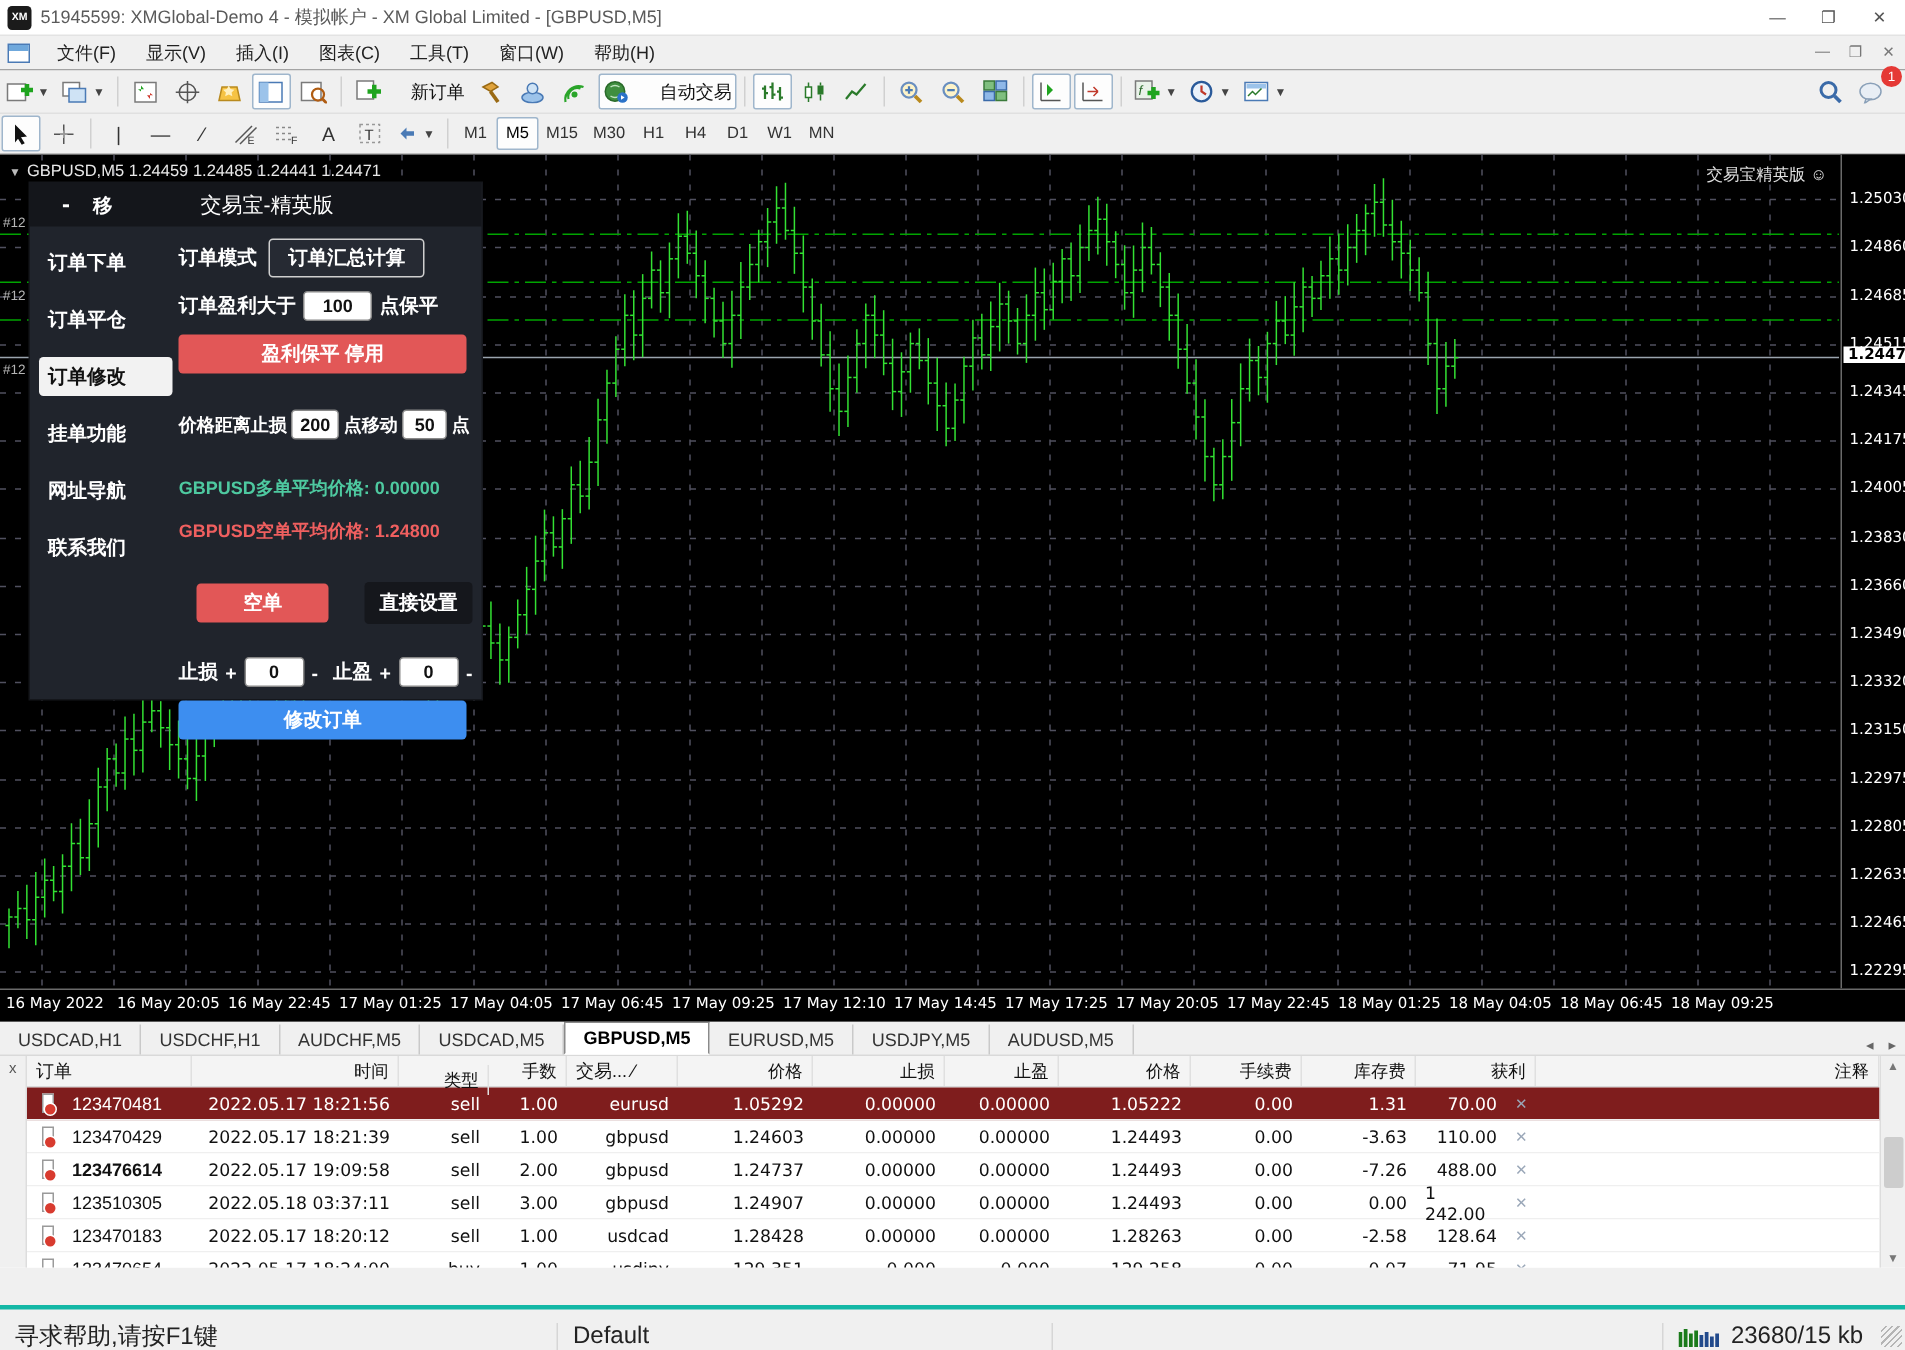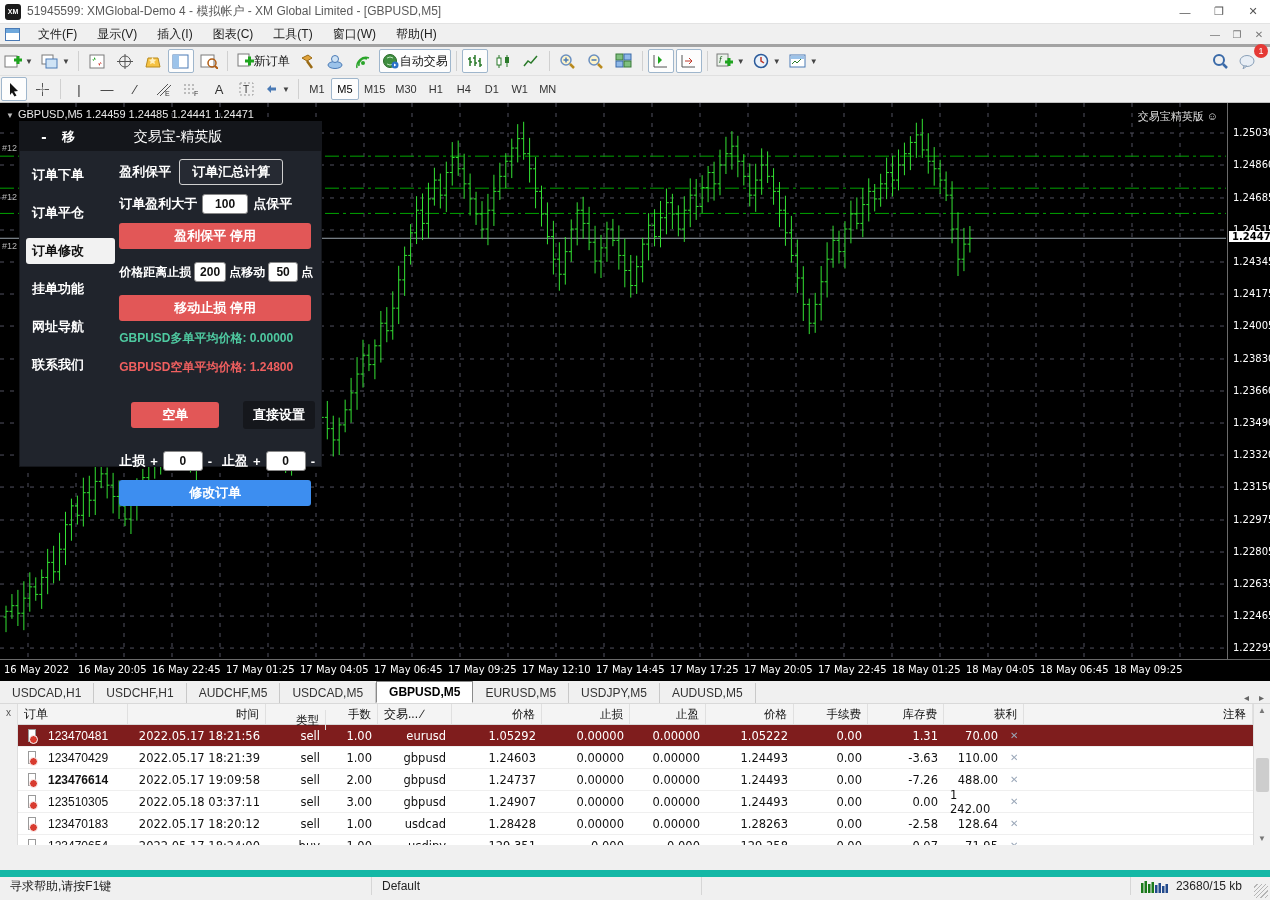--- a/index.html
+++ b/index.html
@@ -12,38 +12,38 @@
     display:flex; align-items:center; border-bottom:1px solid #e3e3e3; }
   .xm-logo { width:16px; height:16px; margin:0 6px 0 5px; background:#1b1b1b; border-radius:3px;
     color:#fff; font-size:7px; font-weight:bold; display:flex; align-items:center; justify-content:center; }
   .title-text { font-size:12px; color:#5a5a5a; }
   .win-controls { margin-left:auto; display:flex; }
   .win-btn { width:34px; height:22px; display:flex; align-items:center; justify-content:center;
     color:#555; font-size:11px; }
 
   
   .menubar { position:absolute; left:0; top:24px; width:1270px; height:23px; background:#f0f0f0;
-    display:flex; align-items:center; border-bottom:3px solid #a3a3a3; }
+    display:flex; align-items:center; border-bottom:1px solid #a3a3a3; }
   .child-icon { width:15px; height:13px; margin:0 8px 0 5px; border:1px solid #4a7ab5; background:#fff; position:relative; }
   .child-icon::before { content:""; position:absolute; left:0; top:0; right:0; height:4px; background:#6fa8dc; }
   .menu-item { font-size:12px; color:#222; padding:3px 10px; cursor:default; }
   .menu-win-controls { margin-left:auto; display:flex; }
   .menu-win-controls span { width:22px; text-align:center; color:#777; font-size:10px; }
 
   
   .toolbar1 { position:absolute; left:0; top:47px; width:1270px; height:29px; background:#f0f0f0;
     display:flex; align-items:center; border-bottom:1px solid #e0e0e0; }
   .toolbar2 { position:absolute; left:0; top:76px; width:1270px; height:27px; background:#f0f0f0;
     display:flex; align-items:center; border-bottom:1px solid #bfbfbf; }
   .tbtn { height:24px; min-width:26px; padding:0 2px; display:flex; align-items:center; justify-content:center;
     border:1px solid transparent; border-radius:2px; margin:0 1px; font-size:12px; color:#222; }
   .tbtn.pressed { background:#fdfdfd; border-color:#9fb6cc; }
   .tbtn .drop { font-size:8px; color:#444; margin-left:3px; }
   .tsep { width:1px; height:20px; background:#d0d0d0; margin:0 4px; }
-  .tlabel { font-size:12px; color:#111; margin-left:0; white-space:nowrap; }
+  .tlabel { font-size:12px; color:#111; margin-left:20px; white-space:nowrap; }
   .tf-btn { height:22px; min-width:28px; padding:0 4px; display:flex; align-items:center; justify-content:center;
     font-size:11px; color:#333; border:1px solid transparent; border-radius:2px; }
   .tf-btn.active { background:#fdfdfd; border-color:#9fb6cc; color:#000; }
   .glyph { font-size:13px; color:#333; }
   .right-tools { margin-left:auto; display:flex; align-items:center; margin-right:8px; }
   .badge { position:absolute; top:-6px; right:-8px; background:#e53935; color:#fff; border-radius:50%;
     width:14px; height:14px; font-size:9px; display:flex; align-items:center; justify-content:center; }
 
   
   .chartwrap { position:absolute; left:0; top:103px; width:1270px; height:578px; background:#000; }
@@ -121,21 +121,21 @@
   .bottomtabs { position:absolute; left:0; top:845px; width:1270px; height:25px; background:#f0f0f0;
     display:flex; align-items:center; border-top:1px solid #d9d9d9; }
   .btab { font-size:12px; color:#333; padding:3px 10px; border-right:1px solid #c9c9c9; white-space:nowrap; }
   .btab.active { background:#fff; border:1px solid #8a8a8a; font-weight:bold; color:#000; }
   .btab sub { color:#d03a2f; font-size:9px; font-weight:bold; }
   .dock-icons { width:14px; height:22px; margin:0 2px; display:flex; flex-direction:column; gap:2px; }
   .dock-icons i { display:block; height:9px; background:repeating-linear-gradient(0deg,#bbb,#bbb 1px,#e9e9e9 1px,#e9e9e9 3px); }
 
   
   .statusbar { position:absolute; left:0; top:870px; width:1270px; height:30px; background:#f0f0f0;
-    border-top:7px solid #14b8a6; display:flex; align-items:flex-start; font-size:12px; color:#222; }
+    border-top:3px solid #14b8a6; display:flex; align-items:flex-end; font-size:16px; color:#222; }
   .sb-sec { padding:0 10px; height:18px; display:flex; align-items:center; border-right:1px solid #d6d6d6; }
   .traffic { margin-left:auto; display:flex; align-items:center; gap:5px; padding-right:28px;
     border-left:1px solid #d6d6d6; padding-left:10px; height:18px; }
   .grip { position:absolute; right:2px; bottom:2px; width:14px; height:14px;
     background:repeating-linear-gradient(135deg,transparent,transparent 2px,#b5b5b5 2px,#b5b5b5 3px); }
 
   svg.mini { display:block; }
 </style>
 </head>
 <body>
@@ -1008,37 +1008,36 @@
         <div class="p-menu" id="panel-menu">
             <div class="p-menu-item">订单下单</div>
             <div class="p-menu-item">订单平仓</div>
             <div class="p-menu-item active">订单修改</div>
             <div class="p-menu-item">挂单功能</div>
             <div class="p-menu-item">网址导航</div>
             <div class="p-menu-item">联系我们</div>
           </div>
         <div class="p-content">
           <div class="p-row">
-            <span class="p-label">盈利保平</span>
+            <span class="p-label">订单模式</span>
             <span class="mode-btn">订单汇总计算</span>
           </div>
           <div class="p-row">
             <span class="p-label">订单盈利大于</span>
             <input class="p-input" style="width: 46px;" value="100">
             <span class="p-label">点保平</span>
           </div>
           <div class="btn-red">盈利保平  停用</div>
           <div class="p-row">
             <span class="p-label" style="font-size:12px">价格距离止损</span>
             <input class="p-input" style="width: 32px; margin: 0px 3px;" value="200">
             <span class="p-label" style="font-size:12px">点移动</span>
-            <input class="p-input" style="width: 30px; margin: 4px 3px;" value="50">
+            <input class="p-input" style="width: 30px; margin: 15px 3px;" value="50">
             <span class="p-label" style="font-size:12px">点</span>
           </div>
-          <div class="btn-red">移动止损  停用</div>
           <div class="avg-long">GBPUSD多单平均价格:  0.00000</div>
           <div class="avg-short">GBPUSD空单平均价格:  1.24800</div>
           <div class="p-row" style="justify-content:space-between;">
             <div class="btn-red" style="width:88px;margin:12px;">空单</div>
             <div class="btn-dark">直接设置</div>
           </div>
           <div class="p-row" style="margin-top:11px;">
             <span class="p-label">止损</span>
             <span class="p-label" style="margin-left:5px">+</span>
             <input class="p-input" style="width: 40px;" value="0">

